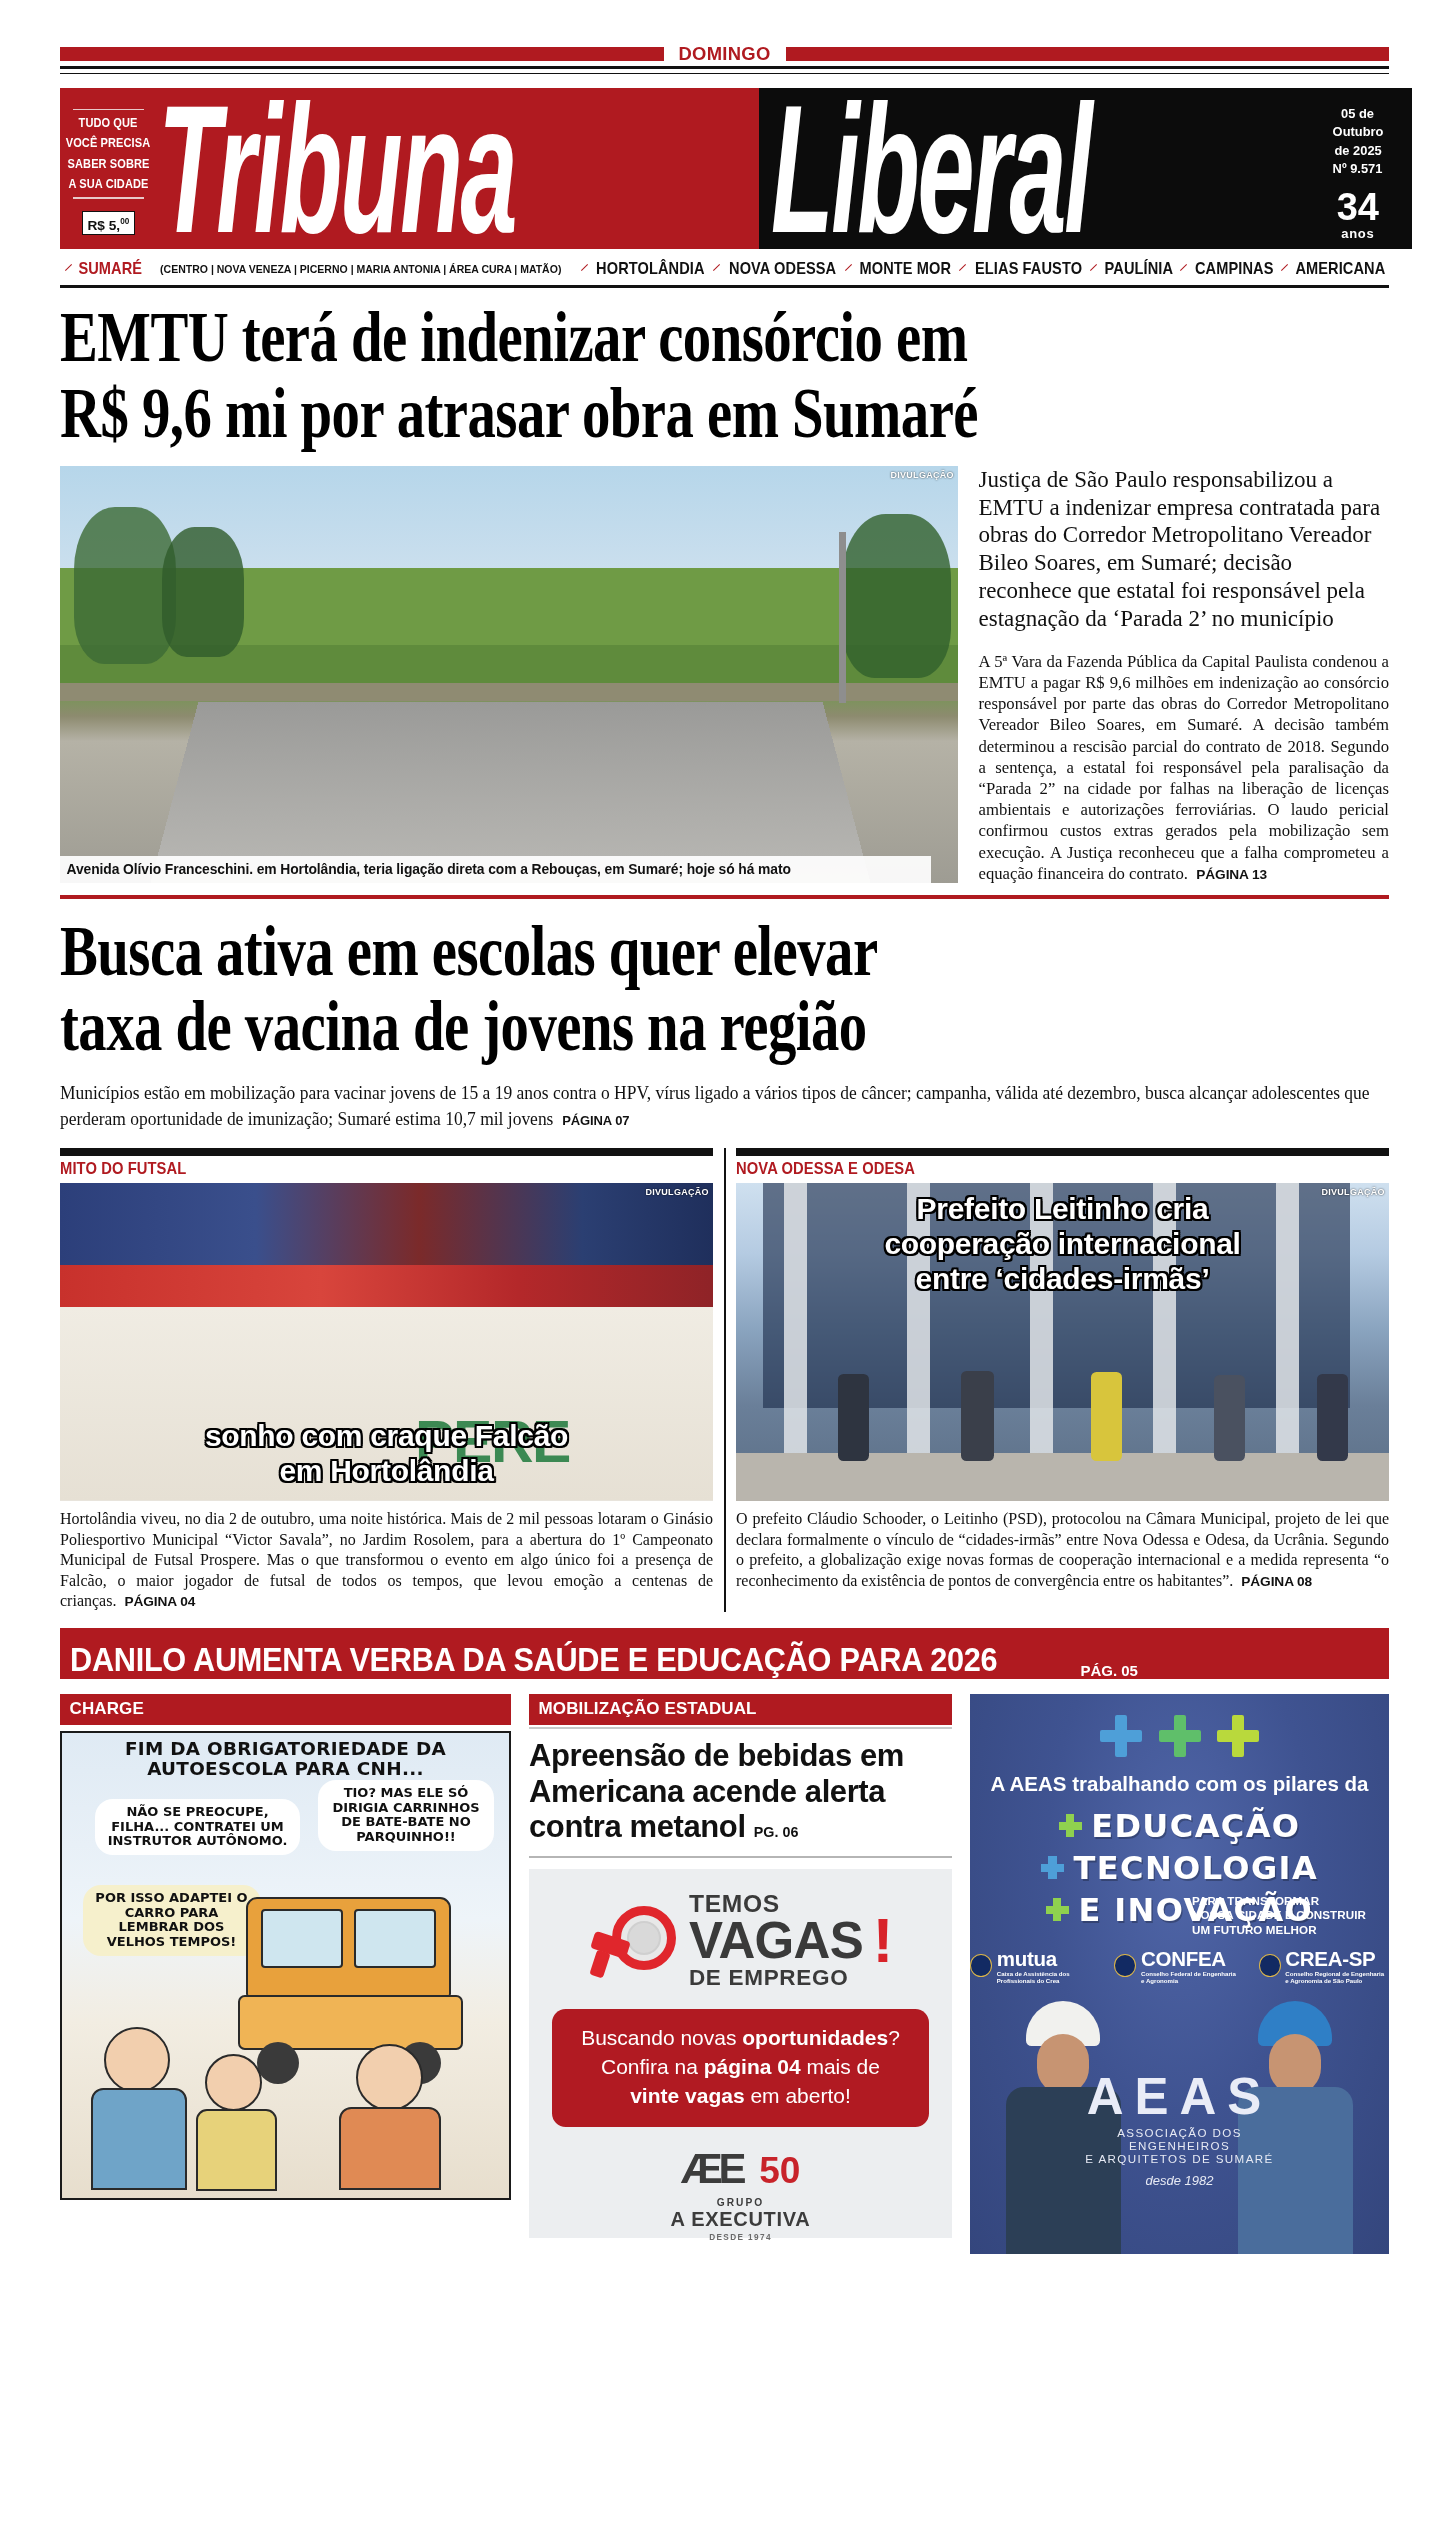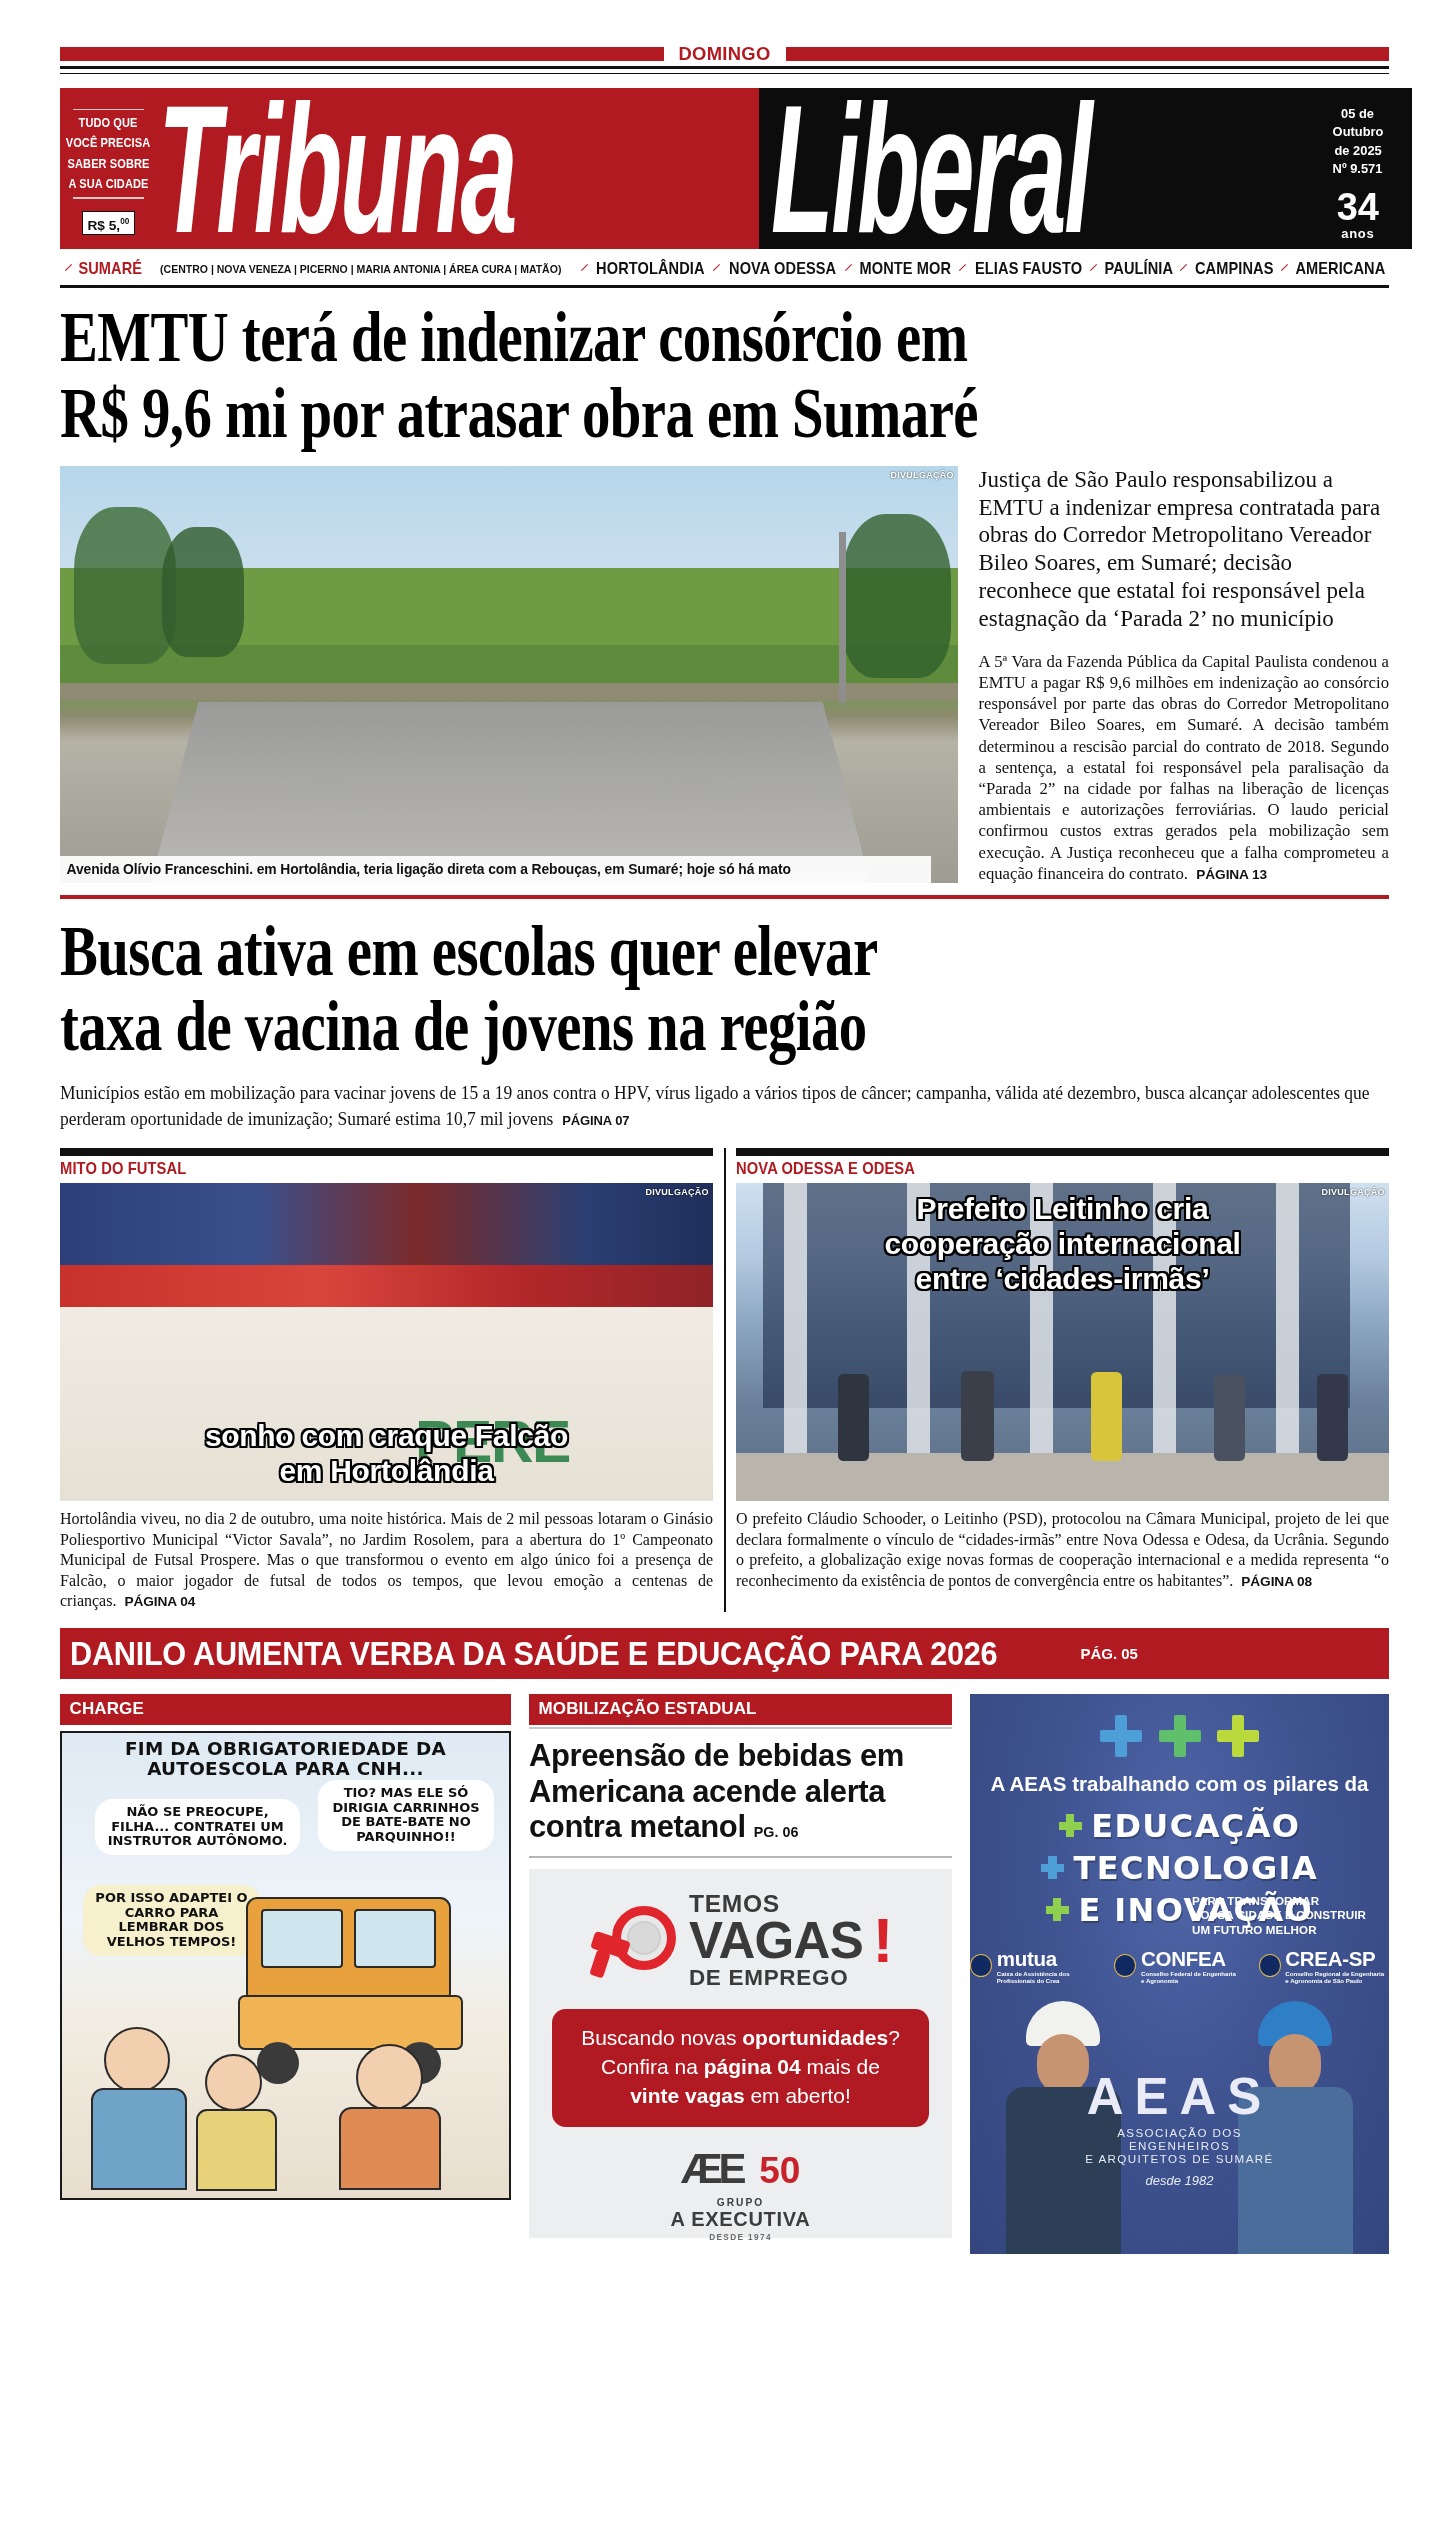--- a/index.html
+++ b/index.html
@@ -194,21 +194,21 @@
   .ph-bldg { position:absolute; background: rgba(40,60,90,.55); }
   .ph-col { position:absolute; background: rgba(225,228,232,.85); }
   .ph-person { position:absolute; border-radius: 5.5px; }
   .ph-tree { position:absolute; background: #3c6a34; border-radius: 40% 40% 30% 30%; opacity:.8; }
   .ph-road { position:absolute; background:#8f8f8d; }
   .ph-field { position:absolute; background:#6f9b45; }
 
   
   .banner {
     margin-top: 16.4px; background: #b01a20; height: 51px;
-    display: flex; align-items: center; padding: 0 9.6px; gap: 11px;
+    display: flex; align-items: flex-end; padding: 0 9.6px; gap: 11px;
   }
   .banner .btxt {
     color: #fff; font-weight: 800; font-size: 33px; letter-spacing: -0.3px;
     transform: scaleX(.93); transform-origin: left center; white-space: nowrap;
   }
   .banner .bpg { color:#fff; font-weight:800; font-size: 15px; margin-left: 2.7px; }
 
   
   .three { display: flex; gap: 18px; margin-top: 15px; }
   .c1 { flex: 0 0 451px; }

